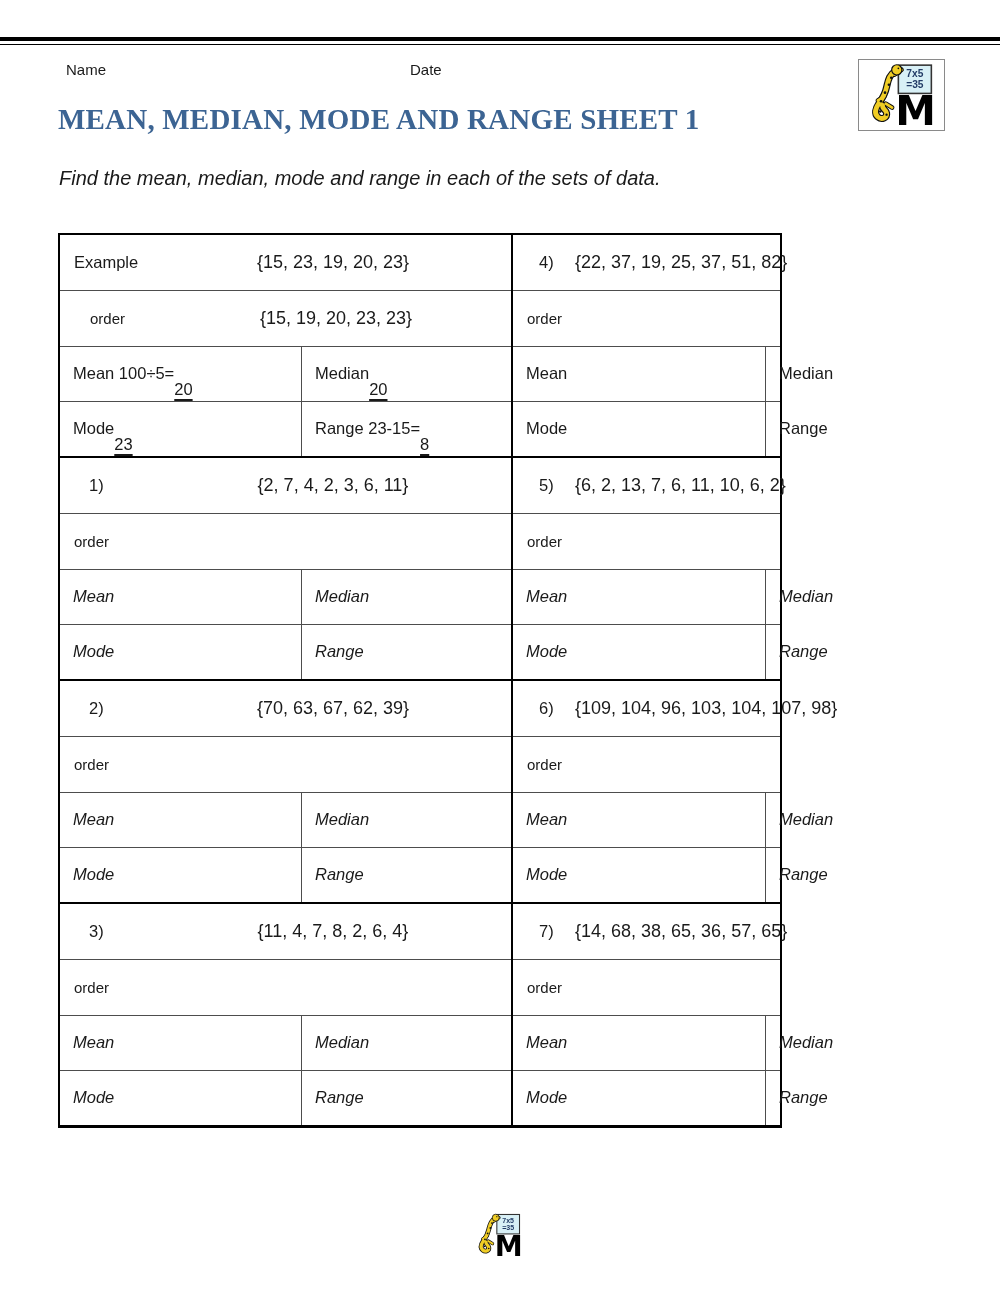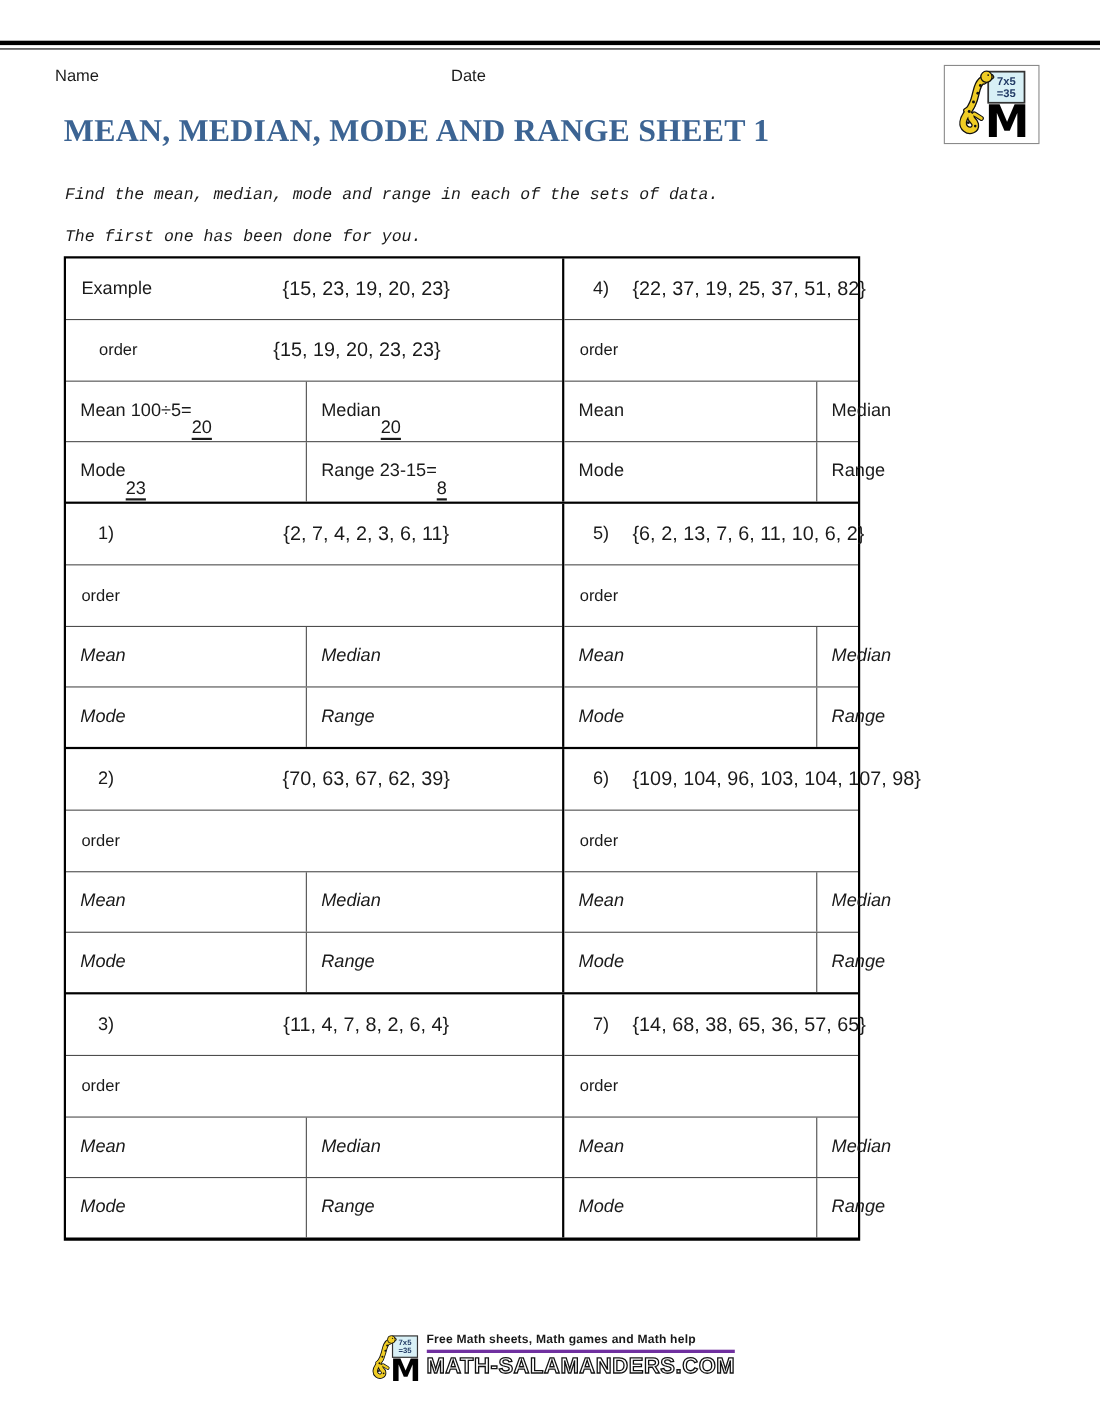--- a/index.html
+++ b/index.html
@@ -8,46 +8,46 @@
     font-family:"Liberation Sans","DejaVu Sans",sans-serif;color:#1a1a1a;
     -webkit-font-smoothing:antialiased;
   }
   
   .top-rule{
     position:absolute;top:37px;left:0;width:1000px;height:3px;
     border-top:4px solid #000;border-bottom:1px solid #000;
   }
   
   .meta-row{position:absolute;top:61px;left:0;width:1000px;font-size:15px;}
-  .meta-name{position:absolute;left:50px;top:0;}
+  .meta-name{position:absolute;left:66px;top:0;}
   .meta-date{position:absolute;left:410px;top:0;}
   
   .logo-box{
     position:absolute;top:59px;left:858px;width:85px;height:70px;
     border:1px solid #8a8a8a;background:#fff;display:flex;align-items:center;justify-content:center;
   }
   
   .page-title{
     position:absolute;top:103px;left:58px;width:800px;
     font-family:"Liberation Serif","DejaVu Serif",serif;
     font-size:29px;font-weight:600;letter-spacing:0.2px;color:#3c6493;white-space:nowrap;
   }
   
-  .instructions{position:absolute;top:159px;left:59px;font-style:italic;font-size:15px;line-height:38px;font-family:Liberation Mono, monospace;}
+  .instructions{position:absolute;top:159px;left:59px;font-style:italic;font-size:20px;line-height:38px;}
   
   .sheet-table{
     position:absolute;top:233px;left:58px;width:724px;box-sizing:border-box;
     border:2px solid #000;border-bottom-width:3px;background:#fff;
   }
   .block{display:grid;grid-template-columns:453px 1fr;}
   .block + .block{border-top:2px solid #000;}
   .side{display:grid;grid-template-rows:repeat(4,55.25px);min-width:0;}
   .side-left{border-right:2px solid #000;box-sizing:border-box;}
   .row{display:flex;align-items:center;min-width:0;}
-  .row + .row{border-top:1px solid #4d4d4d;}
+  .row + .row{border-top:1px solid #4d4d4d;gap:23px;}
   .plabel{flex:none;width:110px;box-sizing:border-box;padding-left:29px;font-size:16.5px;}
   .side-right .plabel{width:62px;padding-left:26px;}
   .block-0 .side-left .plabel{padding-left:14px;}
   .pset{flex:1;text-align:center;font-size:18px;padding-right:15px;white-space:nowrap;}
   .olabel{flex:none;width:110px;box-sizing:border-box;padding-left:14px;font-size:15px;}
   .side-right .olabel{width:62px;}
   .block-0 .side-left .olabel{padding-left:30px;}
   .ovalue{flex:1;text-align:center;font-size:18px;padding-right:32px;white-space:nowrap;}
   .row-stats{display:grid;grid-template-columns:218px 1fr;align-items:stretch;padding:0;}
   .side-right .row-stats{grid-template-columns:229px 1fr;}
@@ -104,21 +104,20 @@
 <div class="logo-box">
   <svg width="83" height="66" viewBox="0 0 100 84">
       <use href="#sala-logo"></use>
     </svg>
 </div>
 
 <div class="page-title">MEAN, MEDIAN, MODE AND RANGE SHEET 1</div>
 
 <div class="instructions">
   <div>Find the mean, median, mode and range in each of the sets of data.</div>
-  <div>The first one has been done for you.</div>
 </div>
 
 <div class="sheet-table">
 
   <div class="block block-0">
     <div class="side side-left">
       <div class="row row-set">
         <span class="plabel">Example</span>
         <span class="pset">{15, 23, 19, 20, 23}</span>
       </div>
@@ -368,19 +367,14 @@
     </div>
   </div>
 
 </div>
 
 <div class="footer">
   <div class="footer-inner">
     <svg class="footer-icon" width="54" height="46" viewBox="0 0 100 84">
         <use href="#sala-logo"></use>
       </svg>
-    <div class="footer-text">
-      <span class="tagline">Free Math sheets, Math games and Math help</span>
-      <span class="footer-rule" style="background:#7030a0;"></span>
-      <span class="site-name">MATH-SALAMANDERS.COM</span>
-    </div>
   </div>
 </div>
 
 </body></html>

